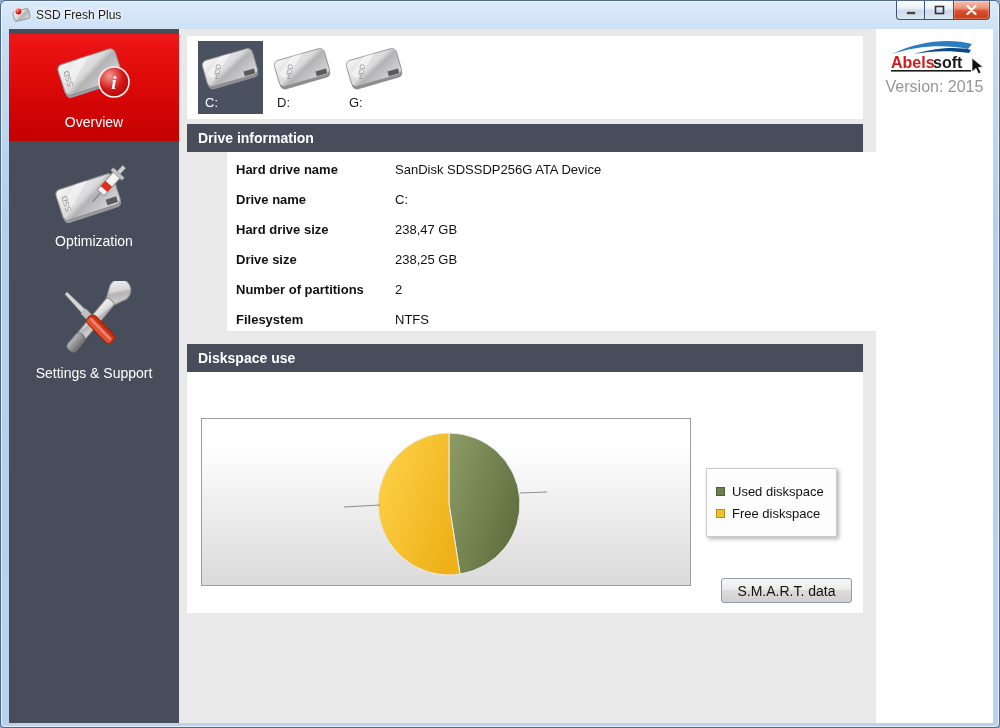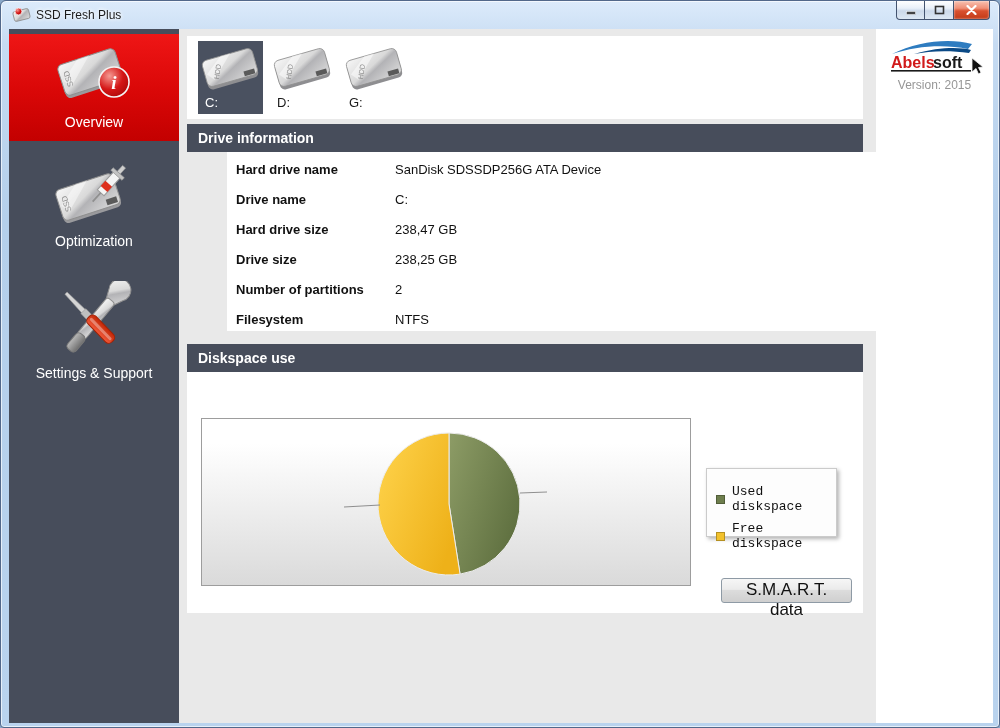--- a/index.html
+++ b/index.html
@@ -68,33 +68,33 @@
   
   .chart-box { position:absolute; left:14px; top:46px; width:490px; height:168px;
     border:1px solid #9d9d9d; background:linear-gradient(180deg,#ffffff 15%,#dadada 100%); }
   .chart-box svg { position:absolute; left:0; top:0; }
   .plabel { position:absolute; background:#d6d6d6; border:1px solid #7c7c7c;
     box-shadow:1px 2px 3px rgba(0,0,0,.35); font-size:13px; color:#111;
     padding:3px 7px; line-height:18px; white-space:nowrap; }
   .plabel-free { left:67px; top:66px; }
   .plabel-used { left:344px; top:52px; }
   .legend { position:absolute; left:519px; top:96px; width:131px; height:69px;
-    background:#fdfdfd; border:1px solid #cbcbcb; box-shadow:2px 2px 4px rgba(0,0,0,.30);font-family:Liberation Mono, monospace; }
+    background:#fdfdfd; border:1px solid #cbcbcb; box-shadow:2px 2px 4px rgba(0,0,0,.30); }
   .legend-item { display:flex; align-items:center; margin:7px 0 0 9px; font-size:13px; color:#111; }
   .legend-item:first-child { margin-top:15px; }
   .swatch { width:9px; height:9px; margin-right:7px; flex:none;
     border:1px solid rgba(0,0,0,.25); }
   .smart-btn { position:absolute; left:534px; top:206px; width:131px; height:25px;
-    border:1px solid #8e9aa5; border-radius:3px; font-size:17px; color:#111; cursor:pointer;
+    border:1px solid #8e9aa5; border-radius:3px; font-size:14px; color:#111; cursor:pointer;
     font-family:"Liberation Sans", sans-serif;
     background:linear-gradient(#f6f6f6,#ebebeb 45%,#dcdcdc 50%,#cfcfcf); }
   
   .logo { position:absolute; left:8px; top:8px; }
   .version { position:absolute; top:49px; left:0; width:100%; text-align:center;
-    color:#969696; font-size:12px; }
+    color:#969696; font-size:16px; }
 </style>
 </head>
 <body>
 
 <svg width="0" height="0" style="position:absolute" aria-hidden="true">
   <defs>
     <linearGradient id="metal" x1="0" y1="0" x2="1" y2="1">
       <stop offset="0" stop-color="#f7f7f7"></stop>
       <stop offset="0.45" stop-color="#d9d9d9"></stop>
       <stop offset="0.55" stop-color="#b3b3b6"></stop>

